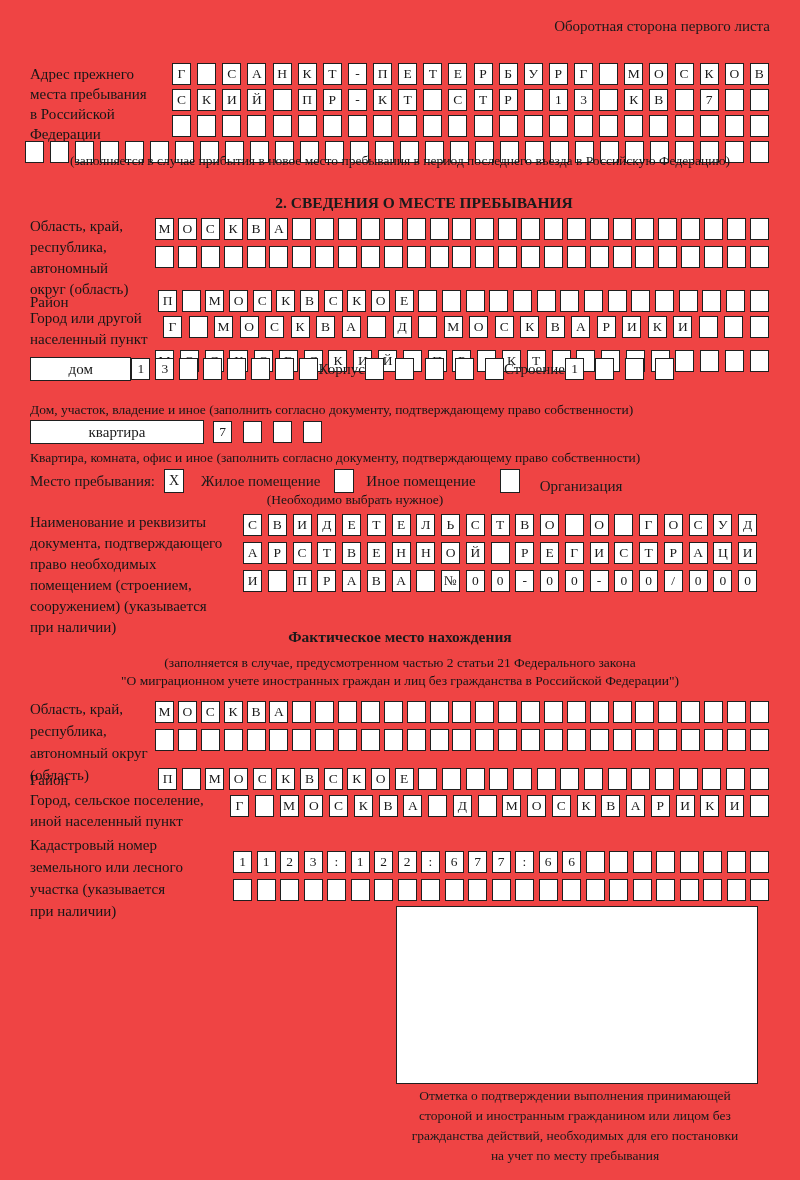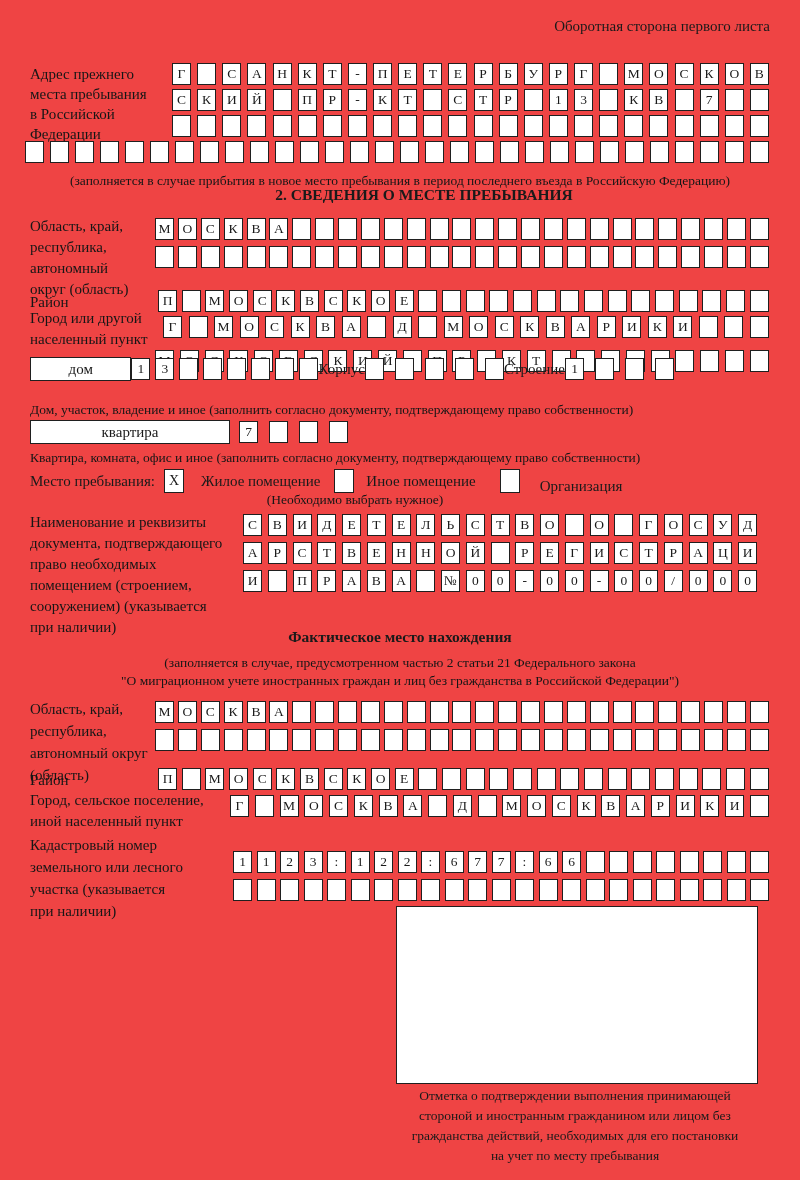--- a/index.html
+++ b/index.html
@@ -144,23 +144,23 @@
       <span class="cell"></span>
       <span class="cell"></span>
       <span class="cell"></span>
       <span class="cell"></span>
       <span class="cell"></span>
       <span class="cell"></span>
       <span class="cell"></span>
       <span class="cell"></span>
       <span class="cell"></span>
     </div>
-  <div class="note center" style="top:172px;">(заполняется в случае прибытия в новое место пребывания в период последнего въезда в Российскую Федерацию)</div>
-
-  <div class="sect-title" style="top:186px;padding-left:48px;">2. СВЕДЕНИЯ О МЕСТЕ ПРЕБЫВАНИЯ</div>
+  <div class="note center" style="top:152px;">(заполняется в случае прибытия в новое место пребывания в период последнего въезда в Российскую Федерацию)</div>
+
+  <div class="sect-title" style="top:194px;padding-left:48px;">2. СВЕДЕНИЯ О МЕСТЕ ПРЕБЫВАНИЯ</div>
 
   <div class="lbl" style="top:216px;left:30px;line-height:21px;">
       <div>Область, край,</div>
       <div>республика,</div>
       <div>автономный</div>
       <div>округ (область)</div>
     </div>
   <div class="cellrow" style="top:218px;left:155px;width:614px;">
       <span class="cell">М</span>
       <span class="cell">О</span>
@@ -334,21 +334,21 @@
     <div class="cells-gap cells-wide">
         <span class="cell">1</span>
         <span class="cell"></span>
         <span class="cell"></span>
         <span class="cell"></span>
       </div>
   </div>
   <div class="note" style="top:401px;left:30px;">Дом, участок, владение и иное (заполнить согласно документу, подтверждающему право собственности)</div>
 
   <div class="flexrow" style="top:420px;left:30px;">
-    <div class="widebox" style="width:200px;margin-right:9px;">квартира</div>
+    <div class="widebox" style="width:174px;margin-right:9px;">квартира</div>
     <div class="cells-gap cells-wide">
         <span class="cell">7</span>
         <span class="cell"></span>
         <span class="cell"></span>
         <span class="cell"></span>
       </div>
   </div>
   <div class="note" style="top:449px;left:30px;">Квартира, комната, офис и иное (заполнить согласно документу, подтверждающему право собственности)</div>
 
   <div class="flexrow" style="top:467px;left:30px;">

